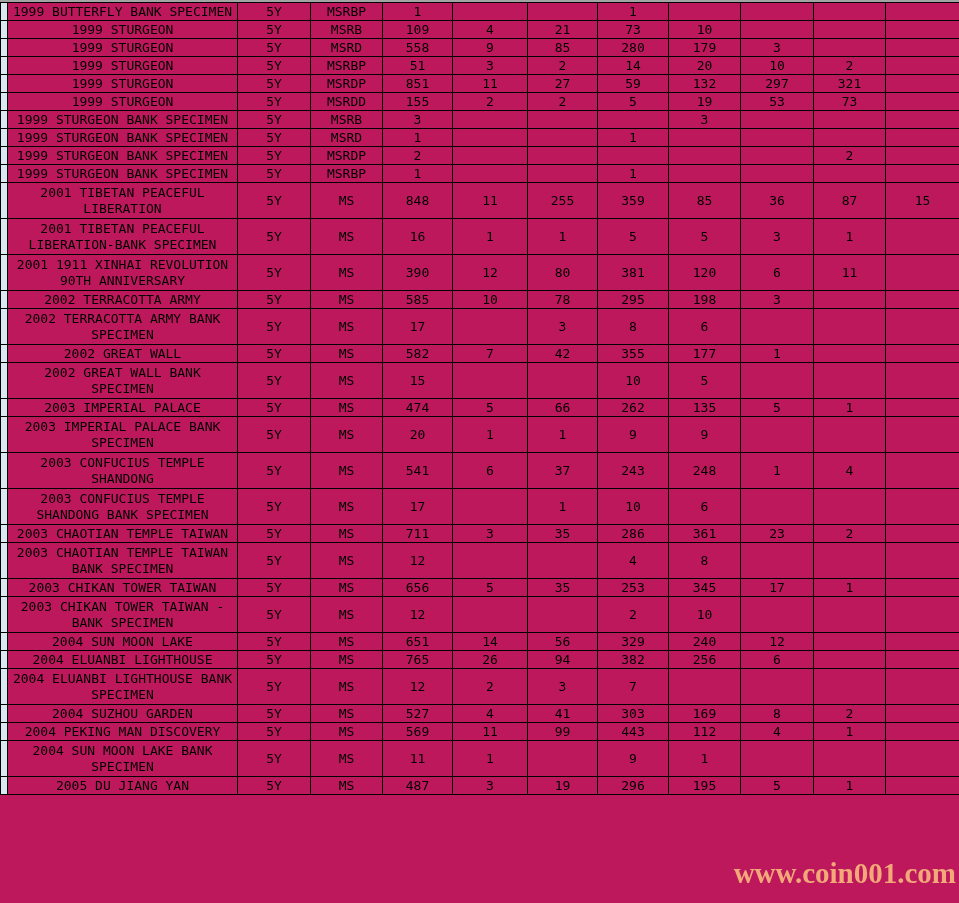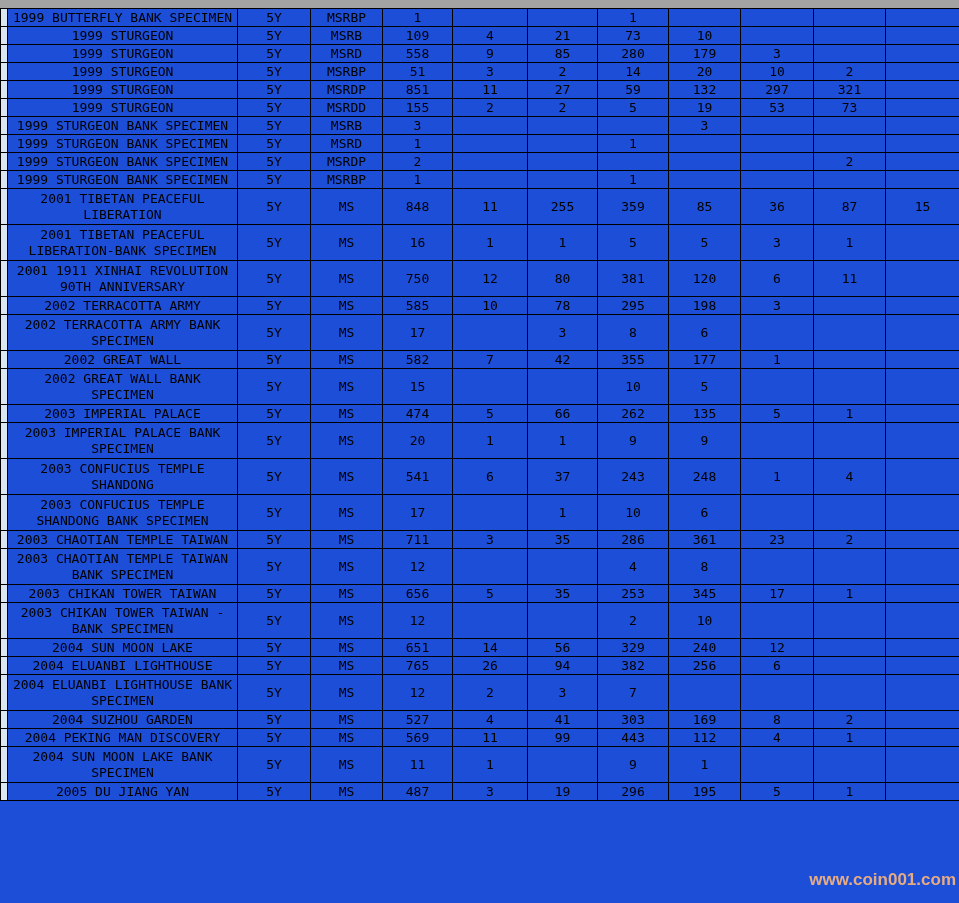--- a/index.html
+++ b/index.html
@@ -5,22 +5,22 @@
   html, body {
     margin: 0;
     padding: 0;
     background: #ffffff;
   }
   .sheet {
     position: relative;
     width: 959px;
     height: 903px;
     overflow: hidden;
-    background: #1d4ed8;
-    border-top: 8px solid #a3a3a3;
+    background: #be185d;
+    border-top: 2px solid #a3a3a3;
     box-sizing: border-box;
     font-family: "DejaVu Sans Mono", "Liberation Mono", monospace;
   }
   table.census {
     border-collapse: collapse;
     table-layout: fixed;
     width: 959px;
   }
   table.census td {
     border: 1px solid #000000;
@@ -41,23 +41,23 @@
     border-top: 1px solid #b5cfe2;
     border-bottom: 1px solid #b5cfe2;
     border-right: 1px solid #000000;
     padding: 0;
   }
   td.name  { letter-spacing: 0px; }
   .watermark {
     position: absolute;
     right: 3px;
     bottom: 13px;
-    font-family: Liberation Sans, sans-serif;
+    font-family: Liberation Serif, serif;
     font-weight: bold;
-    font-size: 17px;
+    font-size: 29px;
     letter-spacing: 0px;
     opacity: 0.93;
     pointer-events: none;
     white-space: nowrap;
   }
 </style>
 </head>
 <body>
 
 <div class="sheet">
@@ -243,21 +243,21 @@
           <td class="num">5</td>
           <td class="num">3</td>
           <td class="num">1</td>
           <td class="num"></td>
         </tr>
         <tr class="double">
           <td class="gutter"></td>
           <td class="name">2001 1911 XINHAI REVOLUTION 90TH ANNIVERSARY</td>
           <td class="denom">5Y</td>
           <td class="grade">MS</td>
-          <td class="num">750</td>
+          <td class="num">390</td>
           <td class="num">12</td>
           <td class="num">80</td>
           <td class="num">381</td>
           <td class="num">120</td>
           <td class="num">6</td>
           <td class="num">11</td>
           <td class="num"></td>
         </tr>
         <tr class="single">
           <td class="gutter"></td>

